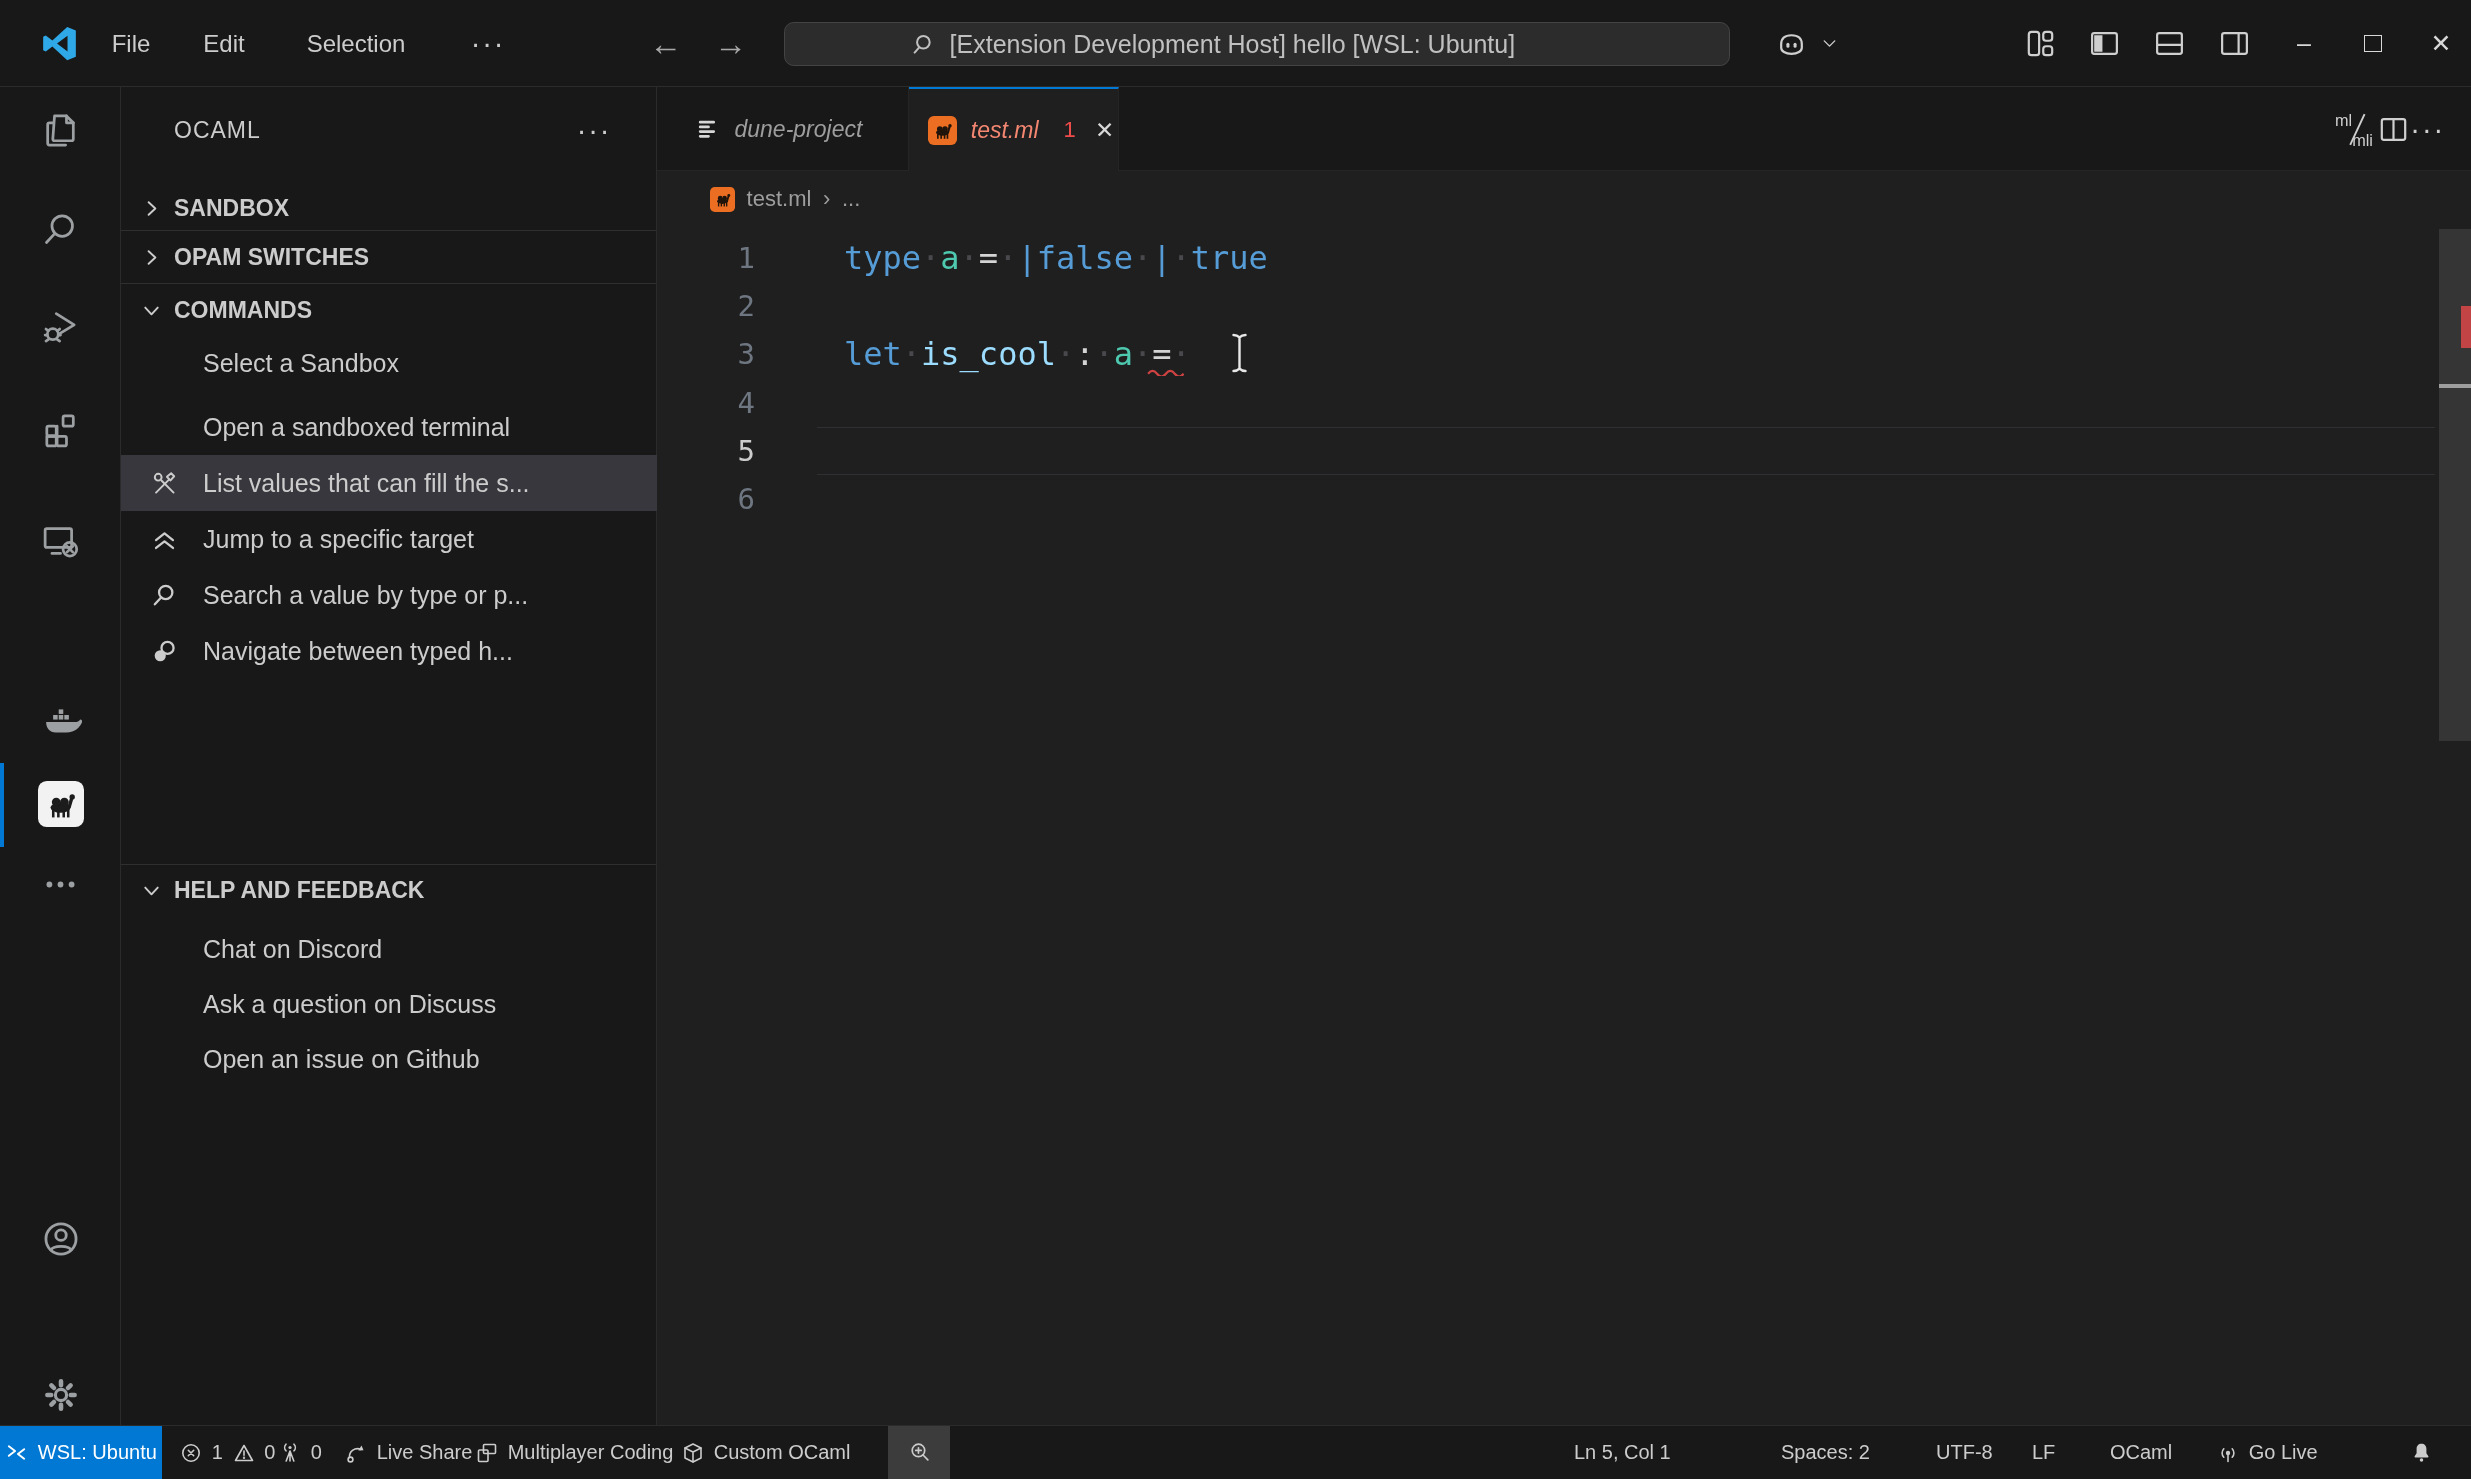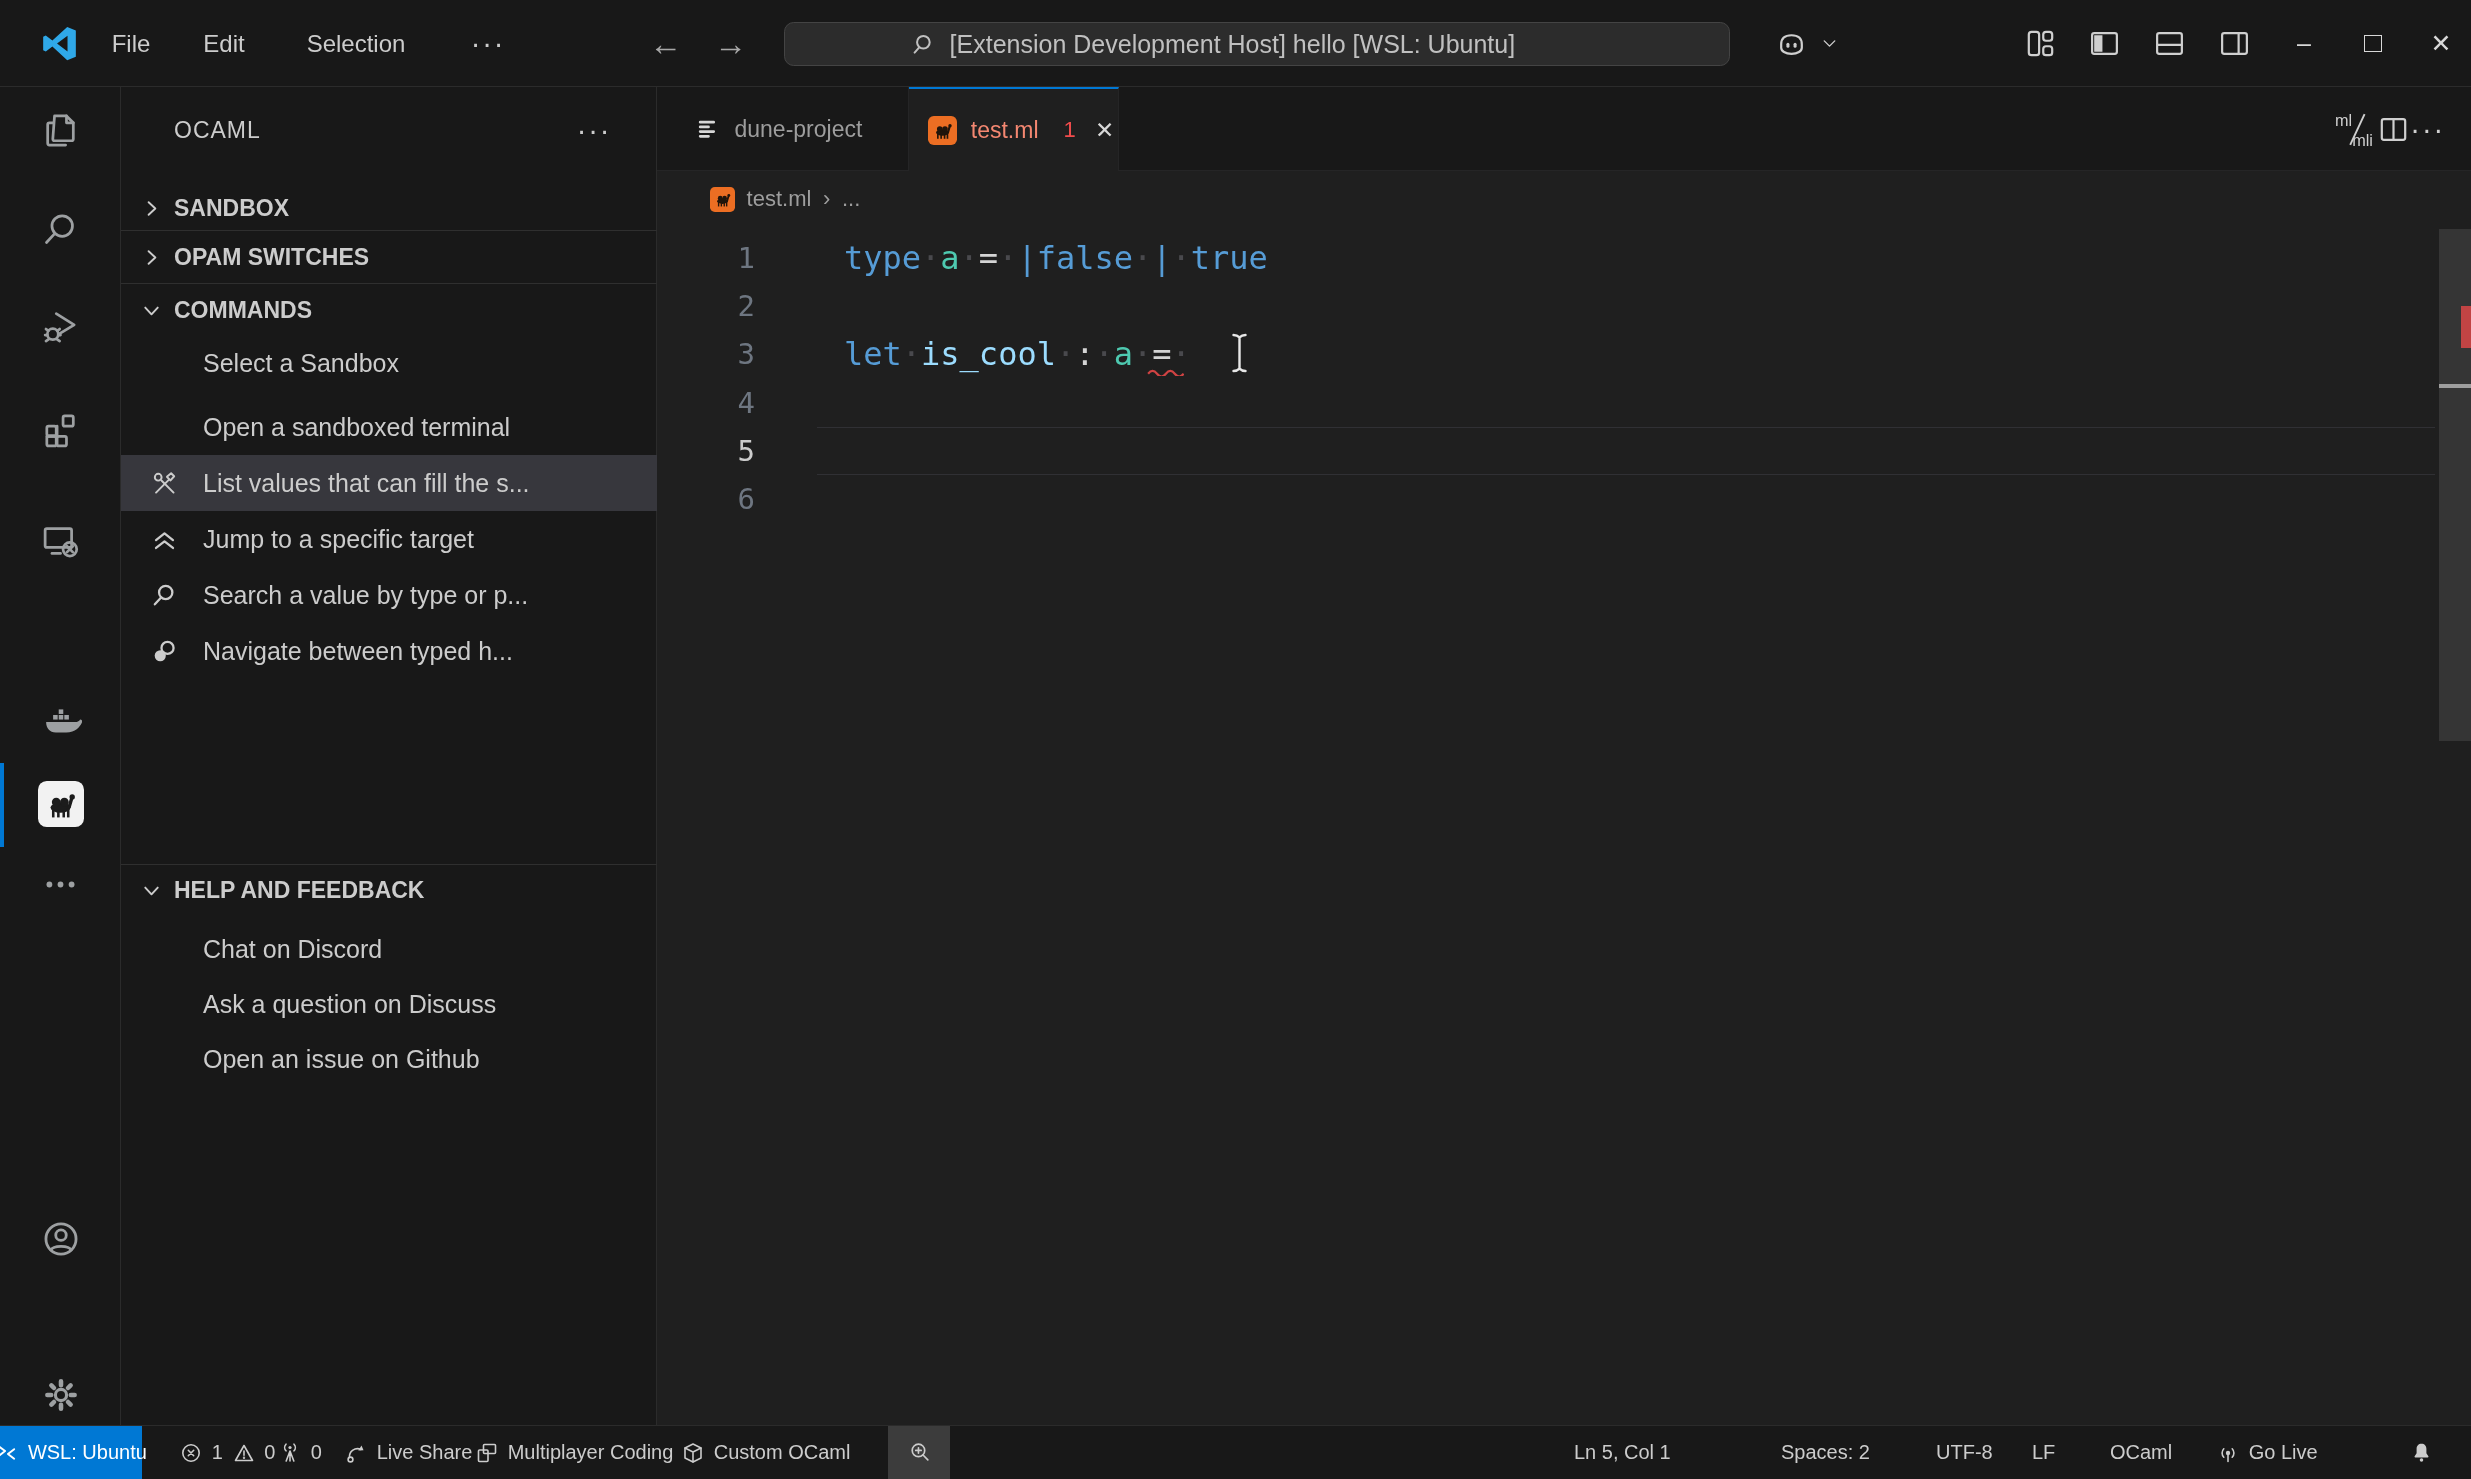--- a/index.html
+++ b/index.html
@@ -35,21 +35,21 @@
   .sb-item-icon { position:absolute; left:27px; width:33px; display:flex; justify-content:center; color:#cccccc; }
   .sb-sel { background:#37373d; }
   .sb-div { position:absolute; left:0; width:536px; height:1px; background:#2f2f2f; }
 
   
   #editor { position:absolute; top:87px; left:657px; width:1815px; bottom:54px; background:#1f1f1f; }
   #tabbar { position:absolute; top:0; left:0; width:1815px; height:84px; background:#181818; border-bottom:1px solid #252526; }
   .tab { position:absolute; top:0; height:84px; display:flex; align-items:center; }
   #tab-inactive { left:0; width:252px; border-right:1px solid #252526; }
   #tab-active { left:252px; width:210px; background:#1f1f1f; border-top:2.9px solid #0078d4; border-right:1px solid #252526; }
-  .tab-label { font-size:23px; }
+  .tab-label { font-size:23px;font-style:italic; }
   #editor-actions { position:absolute; right:27px; top:0; height:84px; display:flex; align-items:center; color:#cfcfcf; }
   #breadcrumb { position:absolute; top:84px; left:0; width:1815px; height:56px; display:flex; align-items:center; padding-left:53px; gap:11.6px; font-size:22px; color:#9d9d9d; }
   #code { position:absolute; top:140px; left:0; width:1815px; bottom:0; }
   .ln { position:absolute; left:0; width:98px; height:48px; line-height:48px; text-align:right; font-family:"DejaVu Sans Mono",monospace; font-size:29px; color:#6e7681; }
   .ln.cur { color:#cccccc; }
   .cline { position:absolute; left:164px; height:48px; line-height:48px; font-family:"DejaVu Sans Mono",monospace; font-size:32px; white-space:pre;margin-left:23px; }
   .tk-k { color:#569cd6; } .tk-t { color:#4ec9b0; } .tk-v { color:#9cdcfe; }
   .tk-o { color:#d4d4d4; } .tk-w { color:#49494d; }
   #curline-box { position:absolute; left:160px; right:37px; top:200px; height:48px; border-top:1.9px solid #303034; border-bottom:1.9px solid #303034; }
   #scrollbar { position:absolute; right:0; top:1.9px; width:33px; height:512px; background:rgba(121,121,121,0.25); }
@@ -416,21 +416,21 @@
         </svg>
     </span>
 
     <div id="scrollbar"></div>
     <div id="ovr-error"></div>
     <div id="ovr-cursor"></div>
   </div>
 </div>
 
 <div id="statusbar">
-  <div class="st" style="left:0;width:142px;background:#0078d4;color:#ffffff;justify-content:center;gap:9.7px">
+  <div class="st" style="left:0;width:162px;background:#0078d4;color:#ffffff;justify-content:center;gap:9.7px">
     <span>
         <svg width="23" height="23" viewBox="0 0 24 24" stroke="#ffffff" stroke-width="2" fill="none" stroke-linecap="round" stroke-linejoin="round">
           <path d="M4 5.5l6.5 5L4 15.5"></path>
           <path d="M20 18.5l-6.5-5 6.5-5"></path>
         </svg>
       </span>
     <span>WSL: Ubuntu</span>
   </div>
   <div class="st" style="left:179px">
     <span>

